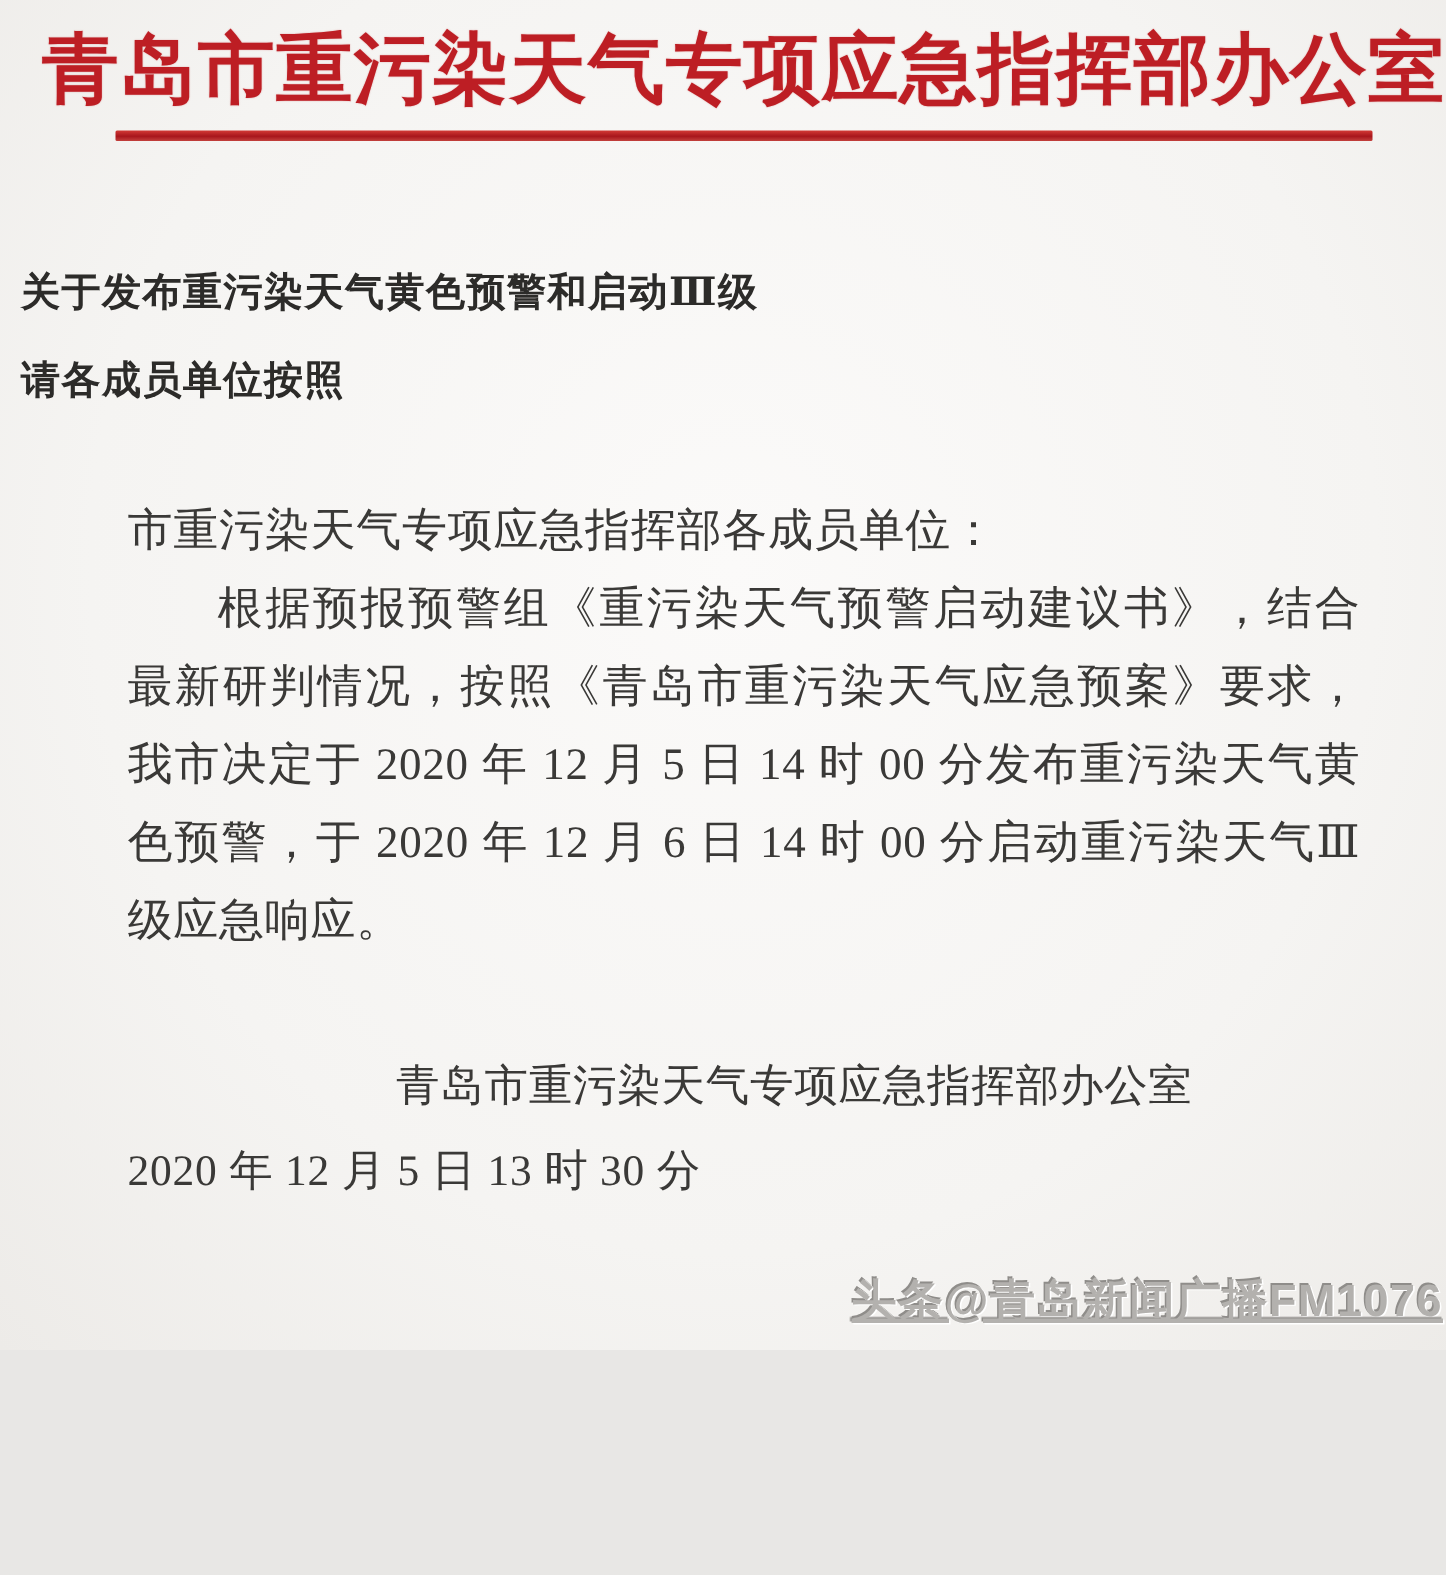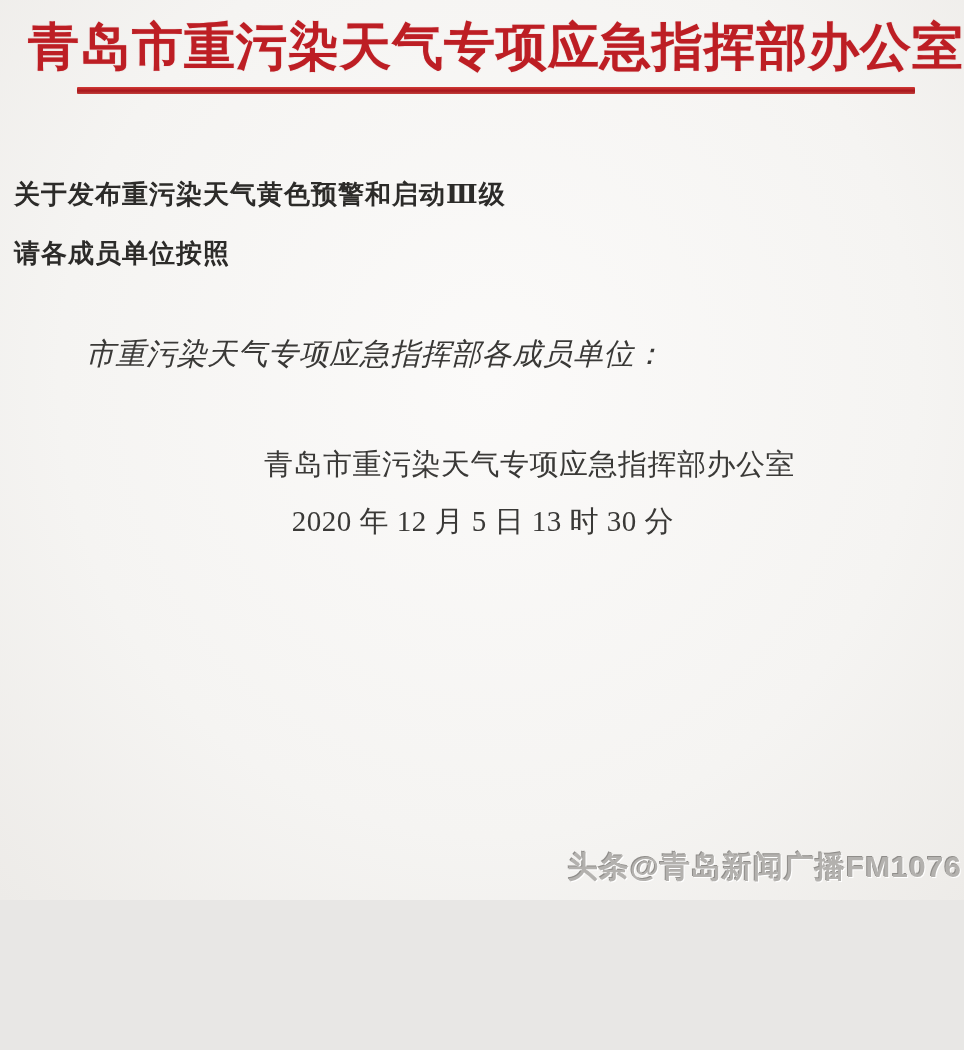--- a/index.html
+++ b/index.html
@@ -57,72 +57,74 @@
   .doc-body{
     width:822px;
     margin:45px auto 0 auto;
     color:var(--text-dark);
     font-size:30px;
     line-height:52px;
     text-align:justify;
     text-justify:inter-ideograph;
     letter-spacing:.5px;
   }
-  .doc-body p{margin:0;font-style:italic;}
+  .doc-body p{margin:0;}
   .doc-body p.indent{text-indent:2em;}
   
   .signature{
     margin-top:58px;
     color:var(--text-dark);
     font-size:29px;
     line-height:52px;
     letter-spacing:.5px;
   }
   .signature .sig-org{
     text-align:right;
     padding-right:112px;
     white-space:nowrap;
   }
   .signature .sig-date{
-    text-align:right;
+    text-align:left;
     padding-right:233px;
     margin-top:5px;
     white-space:nowrap;
   }
   
   .watermark{
     position:absolute;
     right:16px;
     bottom:12px;
     font-family:"Liberation Sans","DejaVu Sans",sans-serif;
     font-size:30px;
     font-weight:bold;
     letter-spacing:1px;
     color:var(--watermark-gray);
     text-shadow:1px 1px 0 #ffffff,-1px -1px 0 #8f8d8a;
     white-space:nowrap;
+    text-decoration:underline;
   }
 </style>
 </head>
 <body>
 
 <div class="page">
 
   <div class="letterhead">
     <div class="letterhead-org">青岛市重污染天气专项应急指挥部办公室</div>
     <div class="letterhead-rule"></div>
   </div>
 
   <div class="notice-title">
     <div>关于发布重污染天气黄色预警和启动Ⅲ级</div>
     <div>请各成员单位按照</div>
   </div>
 
   <div class="doc-body">
     <p>市重污染天气专项应急指挥部各成员单位：</p>
+    <p class="indent">根据预报预警组《重污染天气预警启动建议书》，结合最新研判情况，按照《青岛市重污染天气应急预案》要求，我市决定于 2020 年 12 月 5 日 14 时 00 分发布重污染天气黄色预警，于 2020 年 12 月 6 日 14 时 00 分启动重污染天气Ⅲ级应急响应。</p>
 
     <div class="signature">
       <div class="sig-org">青岛市重污染天气专项应急指挥部办公室</div>
       <div class="sig-date">2020 年 12 月 5 日 13 时 30 分</div>
     </div>
   </div>
 
   <div class="watermark">头条@青岛新闻广播FM1076</div>
 
 </div>

